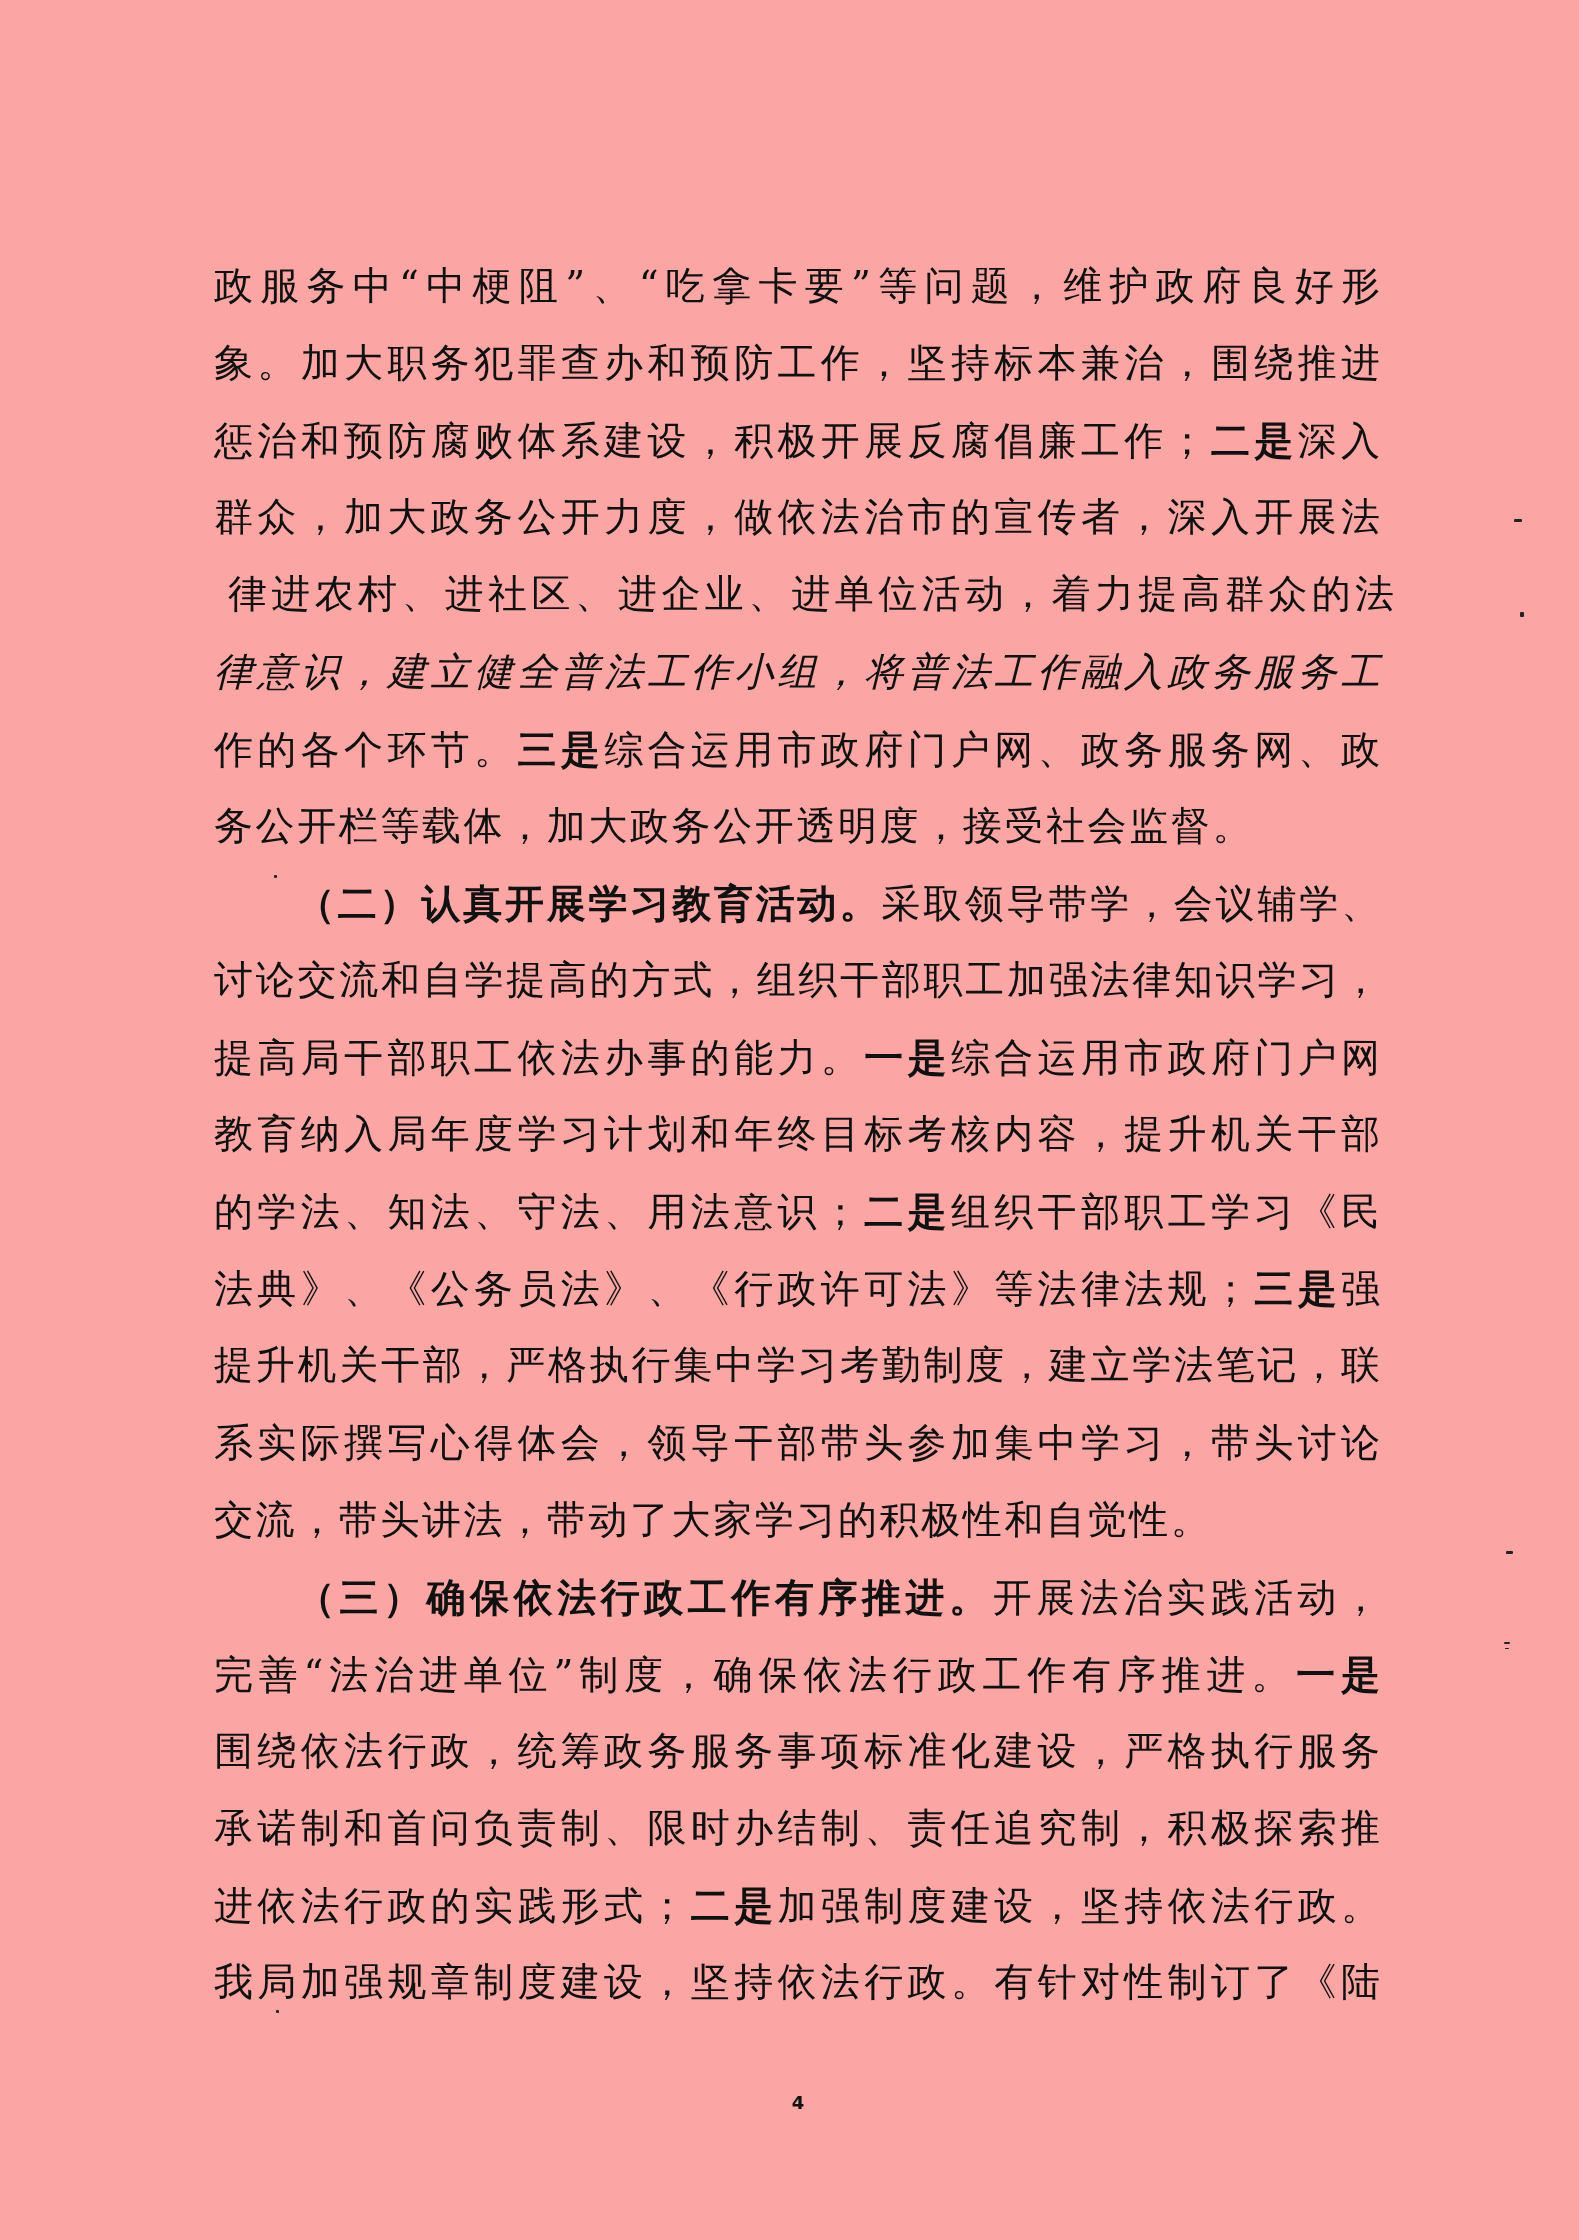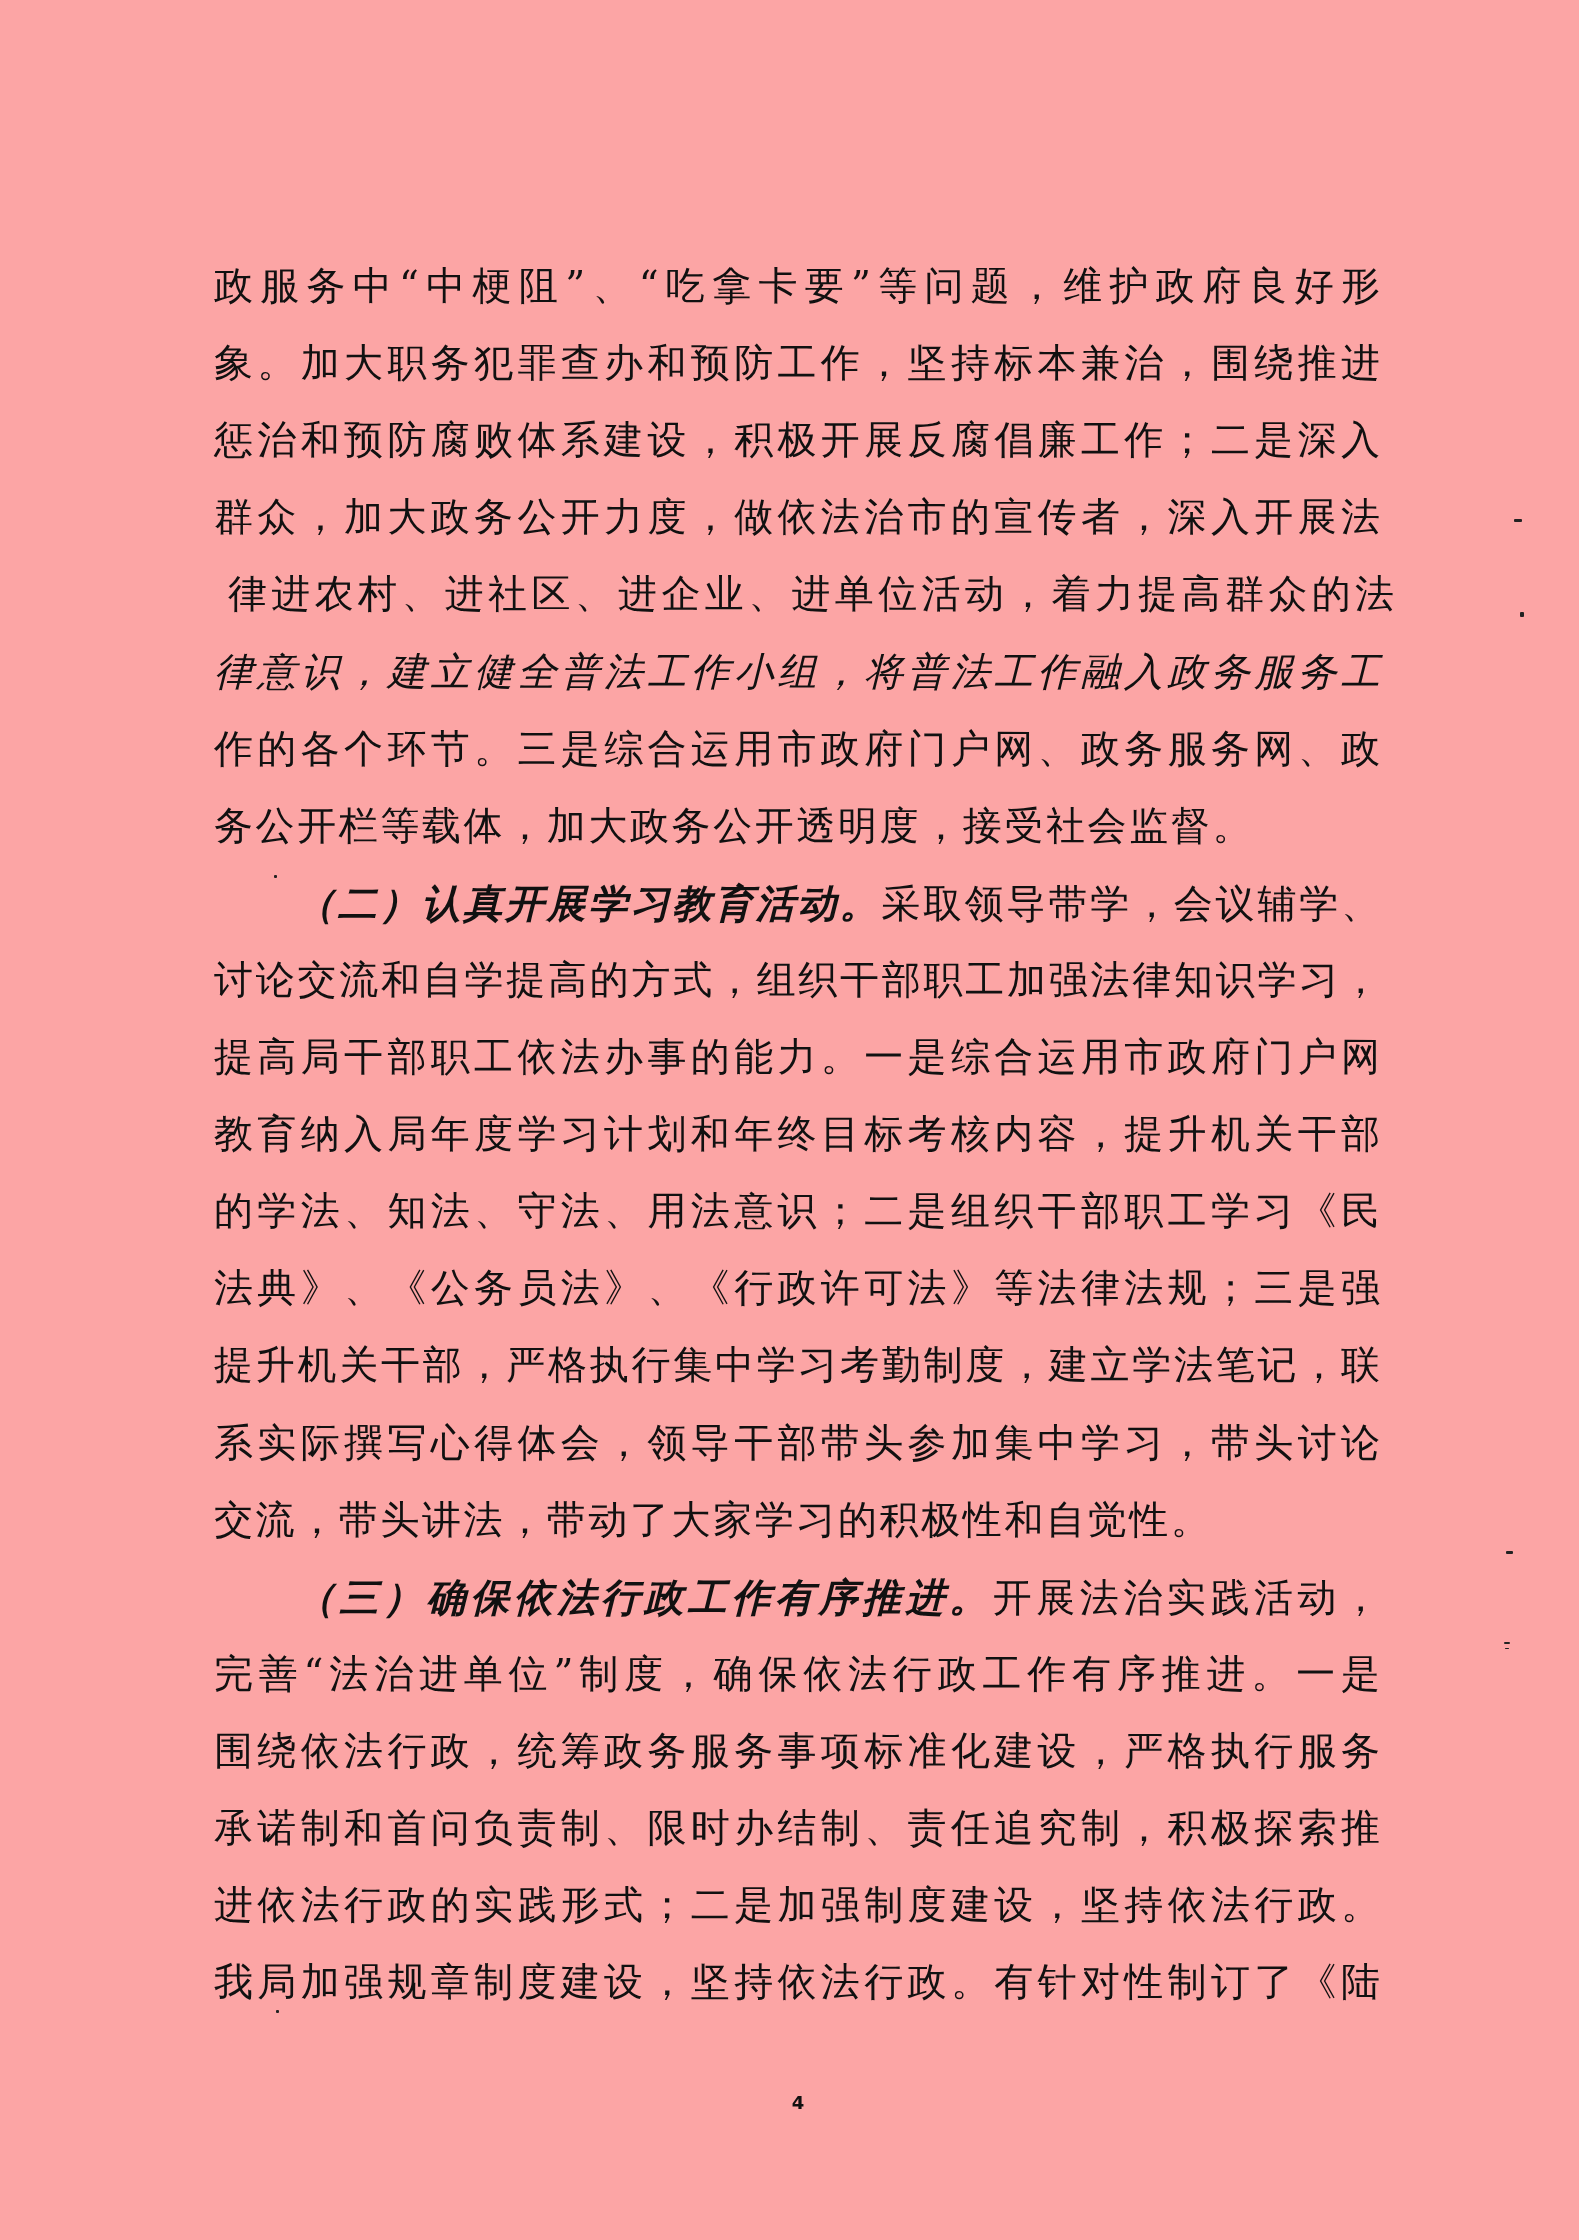--- a/index.html
+++ b/index.html
@@ -4,22 +4,22 @@
 <style>
   html, body { margin: 0; padding: 0; background: #ffffff; }
   body { width: 1579px; height: 2240px; position: relative; overflow: hidden;
          font-family: "DejaVu Serif", "Liberation Serif", serif; color: #111111; }
   .page { position: absolute; left: 0; top: 0; width: 1579px; height: 2240px; background: #fca5a5; }
   .line { position: absolute; left: 214px; width: 1166px; height: 48px;
           font-size: 39px; line-height: 48px; white-space: nowrap;
           text-align: justify; text-align-last: justify; letter-spacing: 0; }
   .line.last { text-align-last: left; letter-spacing: 2.6px; }
   .line.indent { left: 296px; width: 1084px; }
-  .b { font-weight: bold; font-style: italic; }
-  .em { font-weight: normal; }
+  .b { font-weight: bold; }
+  .em { font-weight: bold; }
   .pagenum { position: absolute; left: 788px; top: 2092px; width: 20px; text-align: center;
              font-family: "DejaVu Sans", "Liberation Sans", sans-serif; font-weight: bold; font-size: 18px; }
   .speck { position: absolute; background: #222; border-radius: 1px; }
 </style>
 </head>
 <body>
 
 <div class="page">
   <div id="lines">
       <div class="line" style="top: 262px;"><span>政服务中“中梗阻”、“吃拿卡要”等问题，维护政府良好形</span></div>

